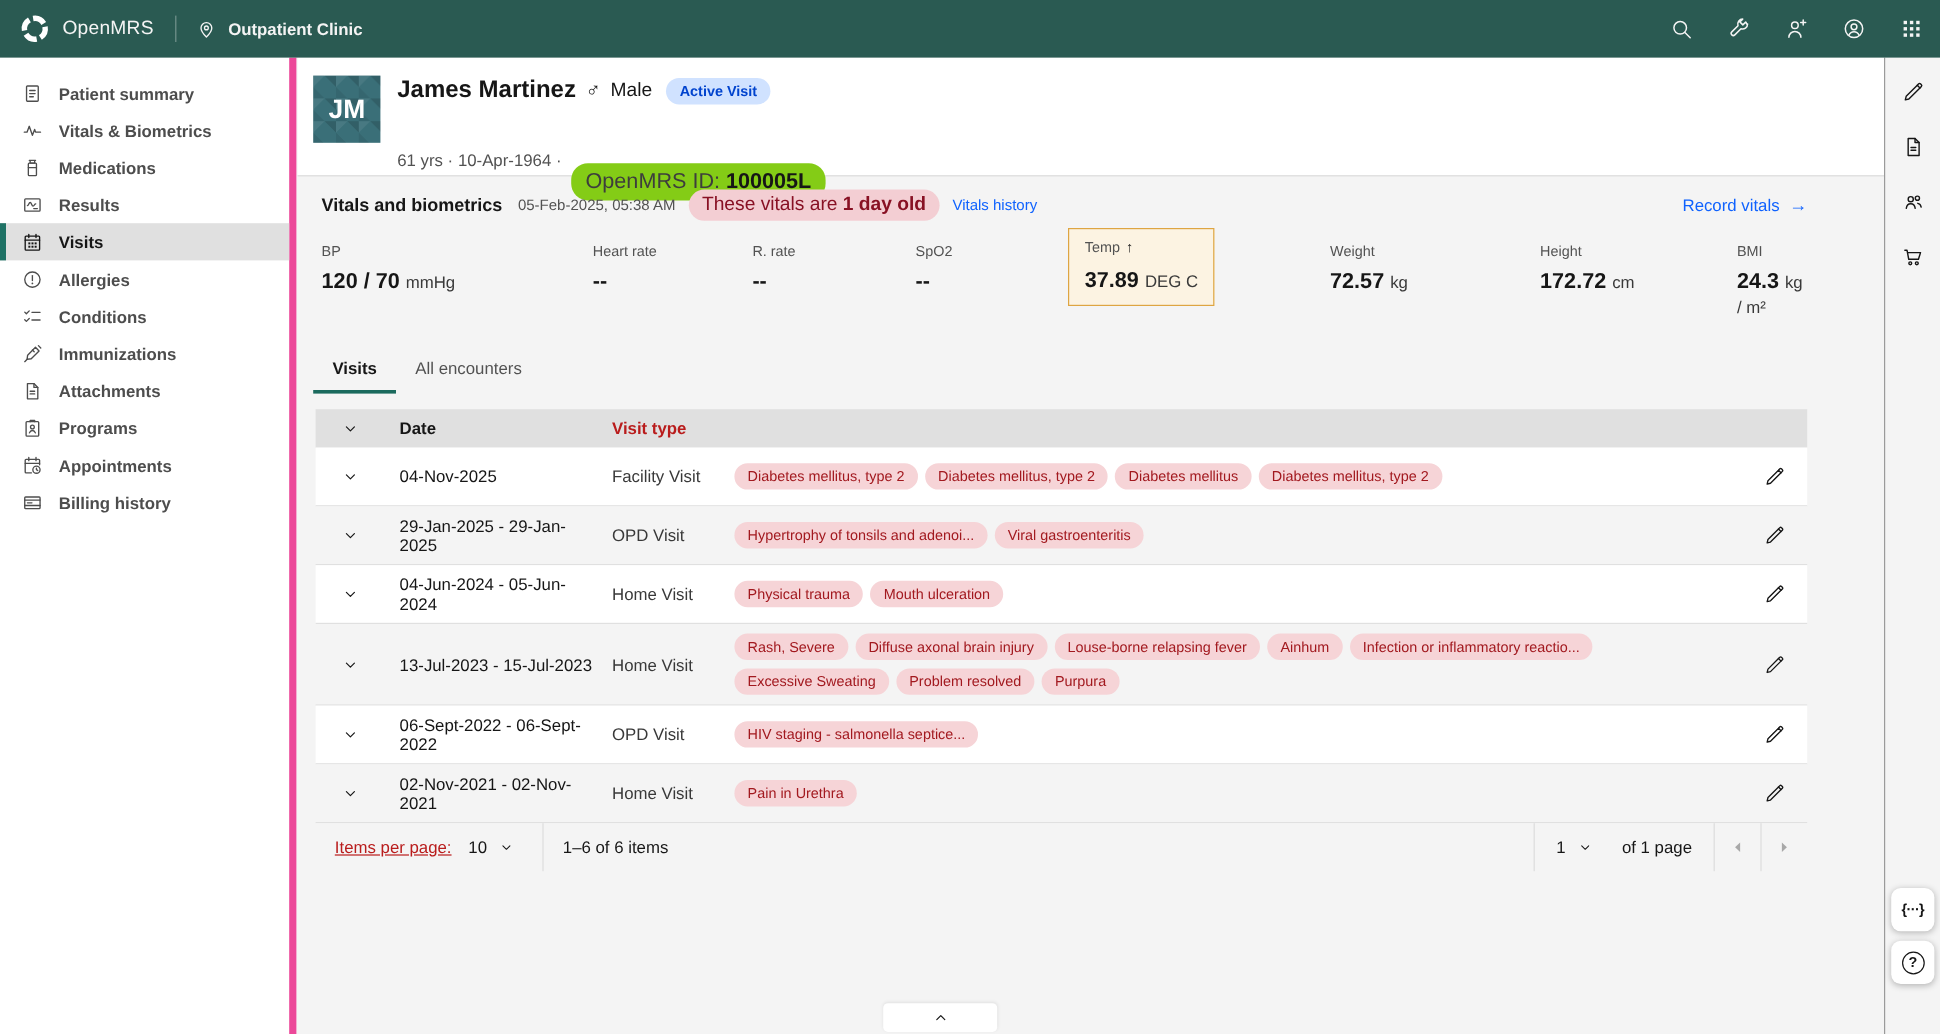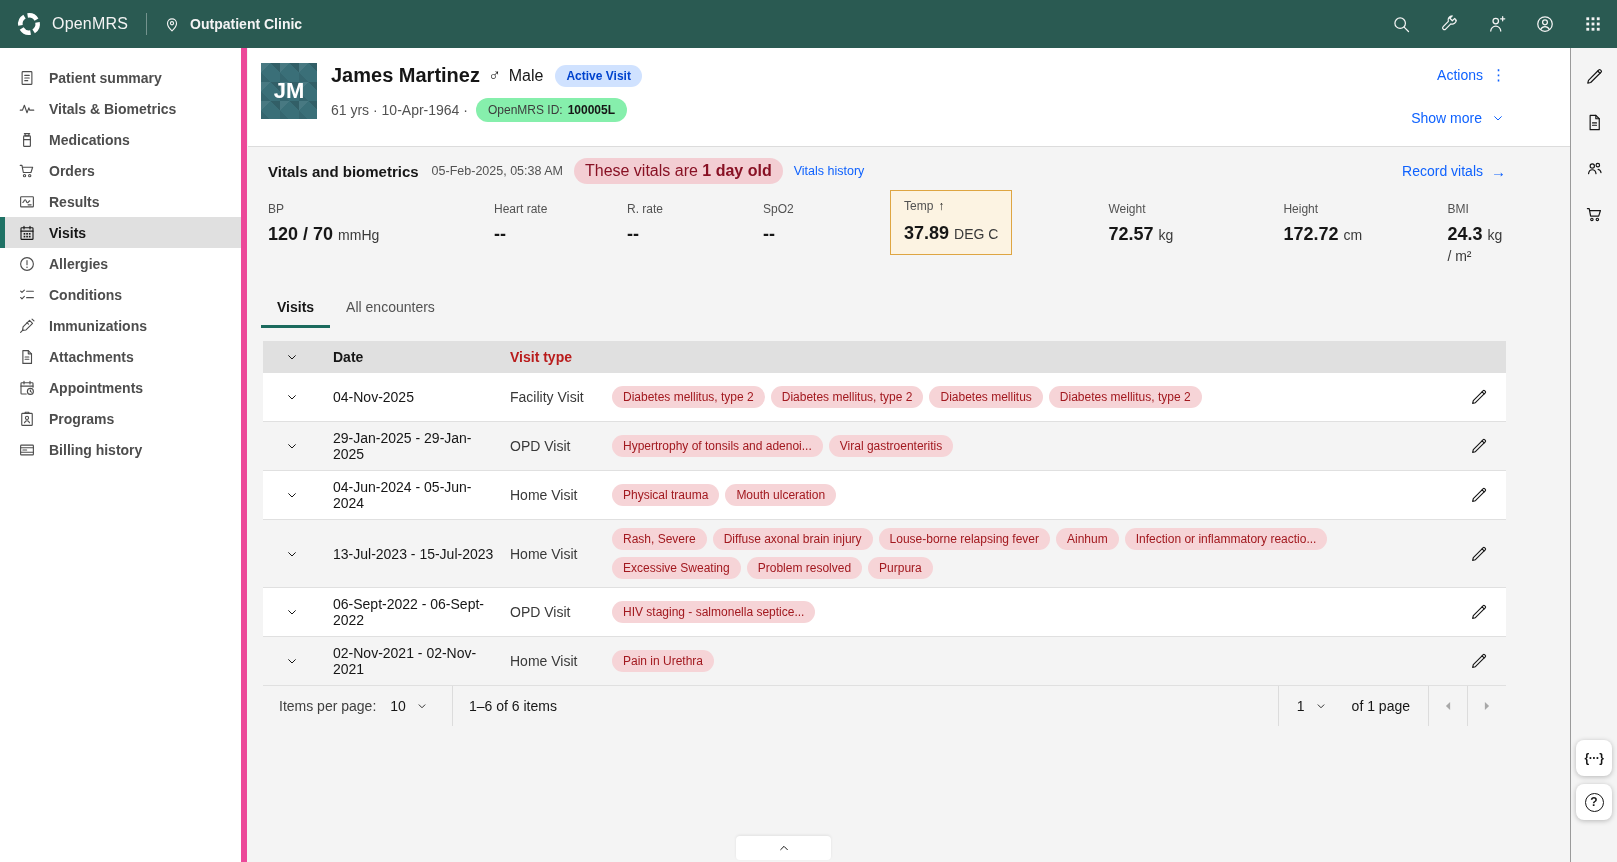--- a/index.html
+++ b/index.html
@@ -32,21 +32,21 @@
                      linear-gradient(225deg, rgba(0,0,0,.14) 25%, transparent 25%),
                      linear-gradient(45deg, rgba(0,0,0,.08) 25%, transparent 25%);
     background-size:19px 19px; }
   .banner-info { padding-top:1px; }
   .name-row { display:flex; align-items:center; gap:8px; }
   .patient-name { font-size:20px; font-weight:700; }
   .gender-sym { font-size:17px; }
   .gender { font-size:16px; }
   .badge { background:#d0e2ff; color:#0043ce; font-size:12px; font-weight:600; padding:4px 11px; border-radius:13px; margin-left:4px; }
   .demo-row { margin-top:11px; display:flex; align-items:center; gap:8px; font-size:14px; color:#525252; }
-  .id-pill { background:#86efac; color:#3d3d3d; border-radius:14px; padding:5px 12px; font-size:12px; }
+  .id-pill { background:#84cc16; color:#3d3d3d; border-radius:14px; padding:5px 12px; font-size:18px;margin-top:38px; }
   .id-pill b { color:#161616; margin-left:5px; }
   .banner-right { margin-left:auto; display:flex; flex-direction:column; justify-content:space-between; align-items:flex-end; padding:3px 0 5px; }
   .link { color:#0f62fe; font-size:14px; background:none; border:none; cursor:pointer; display:inline-flex; align-items:center; gap:8px; }
   .overflow-dots { font-size:15px; }
   .arrow-glyph { font-size:15px; }
 
   
   .vitals-sec { border-top:1px solid #dcdcdc; padding:11px 64px 14px 20px; background:#f4f4f4; }
   .vitals-head { display:flex; align-items:center; gap:11px; }
   .vitals-title { font-size:15px; font-weight:700; }
@@ -84,21 +84,21 @@
   .c-edit { width:54px; display:flex; justify-content:center; flex:none; }
   .trow { display:flex; align-items:center; background:#fff; border-bottom:1px solid #e0e0e0; min-height:49px; font-size:14px; }
   .trow.alt { background:#f4f4f4; }
   .exp-btn { background:none; border:none; color:#161616; cursor:pointer; display:flex; align-items:center; }
   .dx-tag { background:#f6d4d7; color:#a2191f; font-size:12px; padding:4px 11px; border-radius:13px; white-space:nowrap; cursor:pointer; }
   .edit-btn { background:none; border:none; color:#161616; cursor:pointer; display:flex; align-items:center; }
 
   
   .pagination { display:flex; align-items:center; height:40px; font-size:14px; background:#f4f4f4; color:#161616; }
   .pg-group1 { width:189px; display:flex; align-items:center; padding-left:16px; gap:14px; height:100%; flex:none; }
-  .pg-label { color:#404040; }
+  .pg-label { color:#b91c1c;text-decoration:underline; }
   .pg-select { display:flex; align-items:center; gap:9px; background:none; border:none; font-size:14px; color:#161616; cursor:pointer; }
   .pg-sep { width:1px; height:100%; background:#dcdcdc; flex:none; }
   .pg-range { padding-left:16px; }
   .pg-right { margin-left:auto; display:flex; align-items:center; height:100%; }
   .pg-page { display:flex; align-items:center; gap:9px; background:none; border:none; font-size:14px; padding:0 18px; height:100%; border-left:1px solid #dcdcdc; cursor:pointer; color:#161616; }
   .pg-of { padding:0 18px 0 6px; }
   .pg-arrow { width:39px; height:100%; border:none; border-left:1px solid #dcdcdc; background:none; display:flex; align-items:center; justify-content:center; color:#a8a8a8; cursor:pointer; }
 
   .expand-btn { position:absolute; left:488px; bottom:2px; width:95px; height:24px; background:#fff; border:none; border-radius:4px; box-shadow:0 -1px 3px rgba(0,0,0,.08); display:flex; align-items:center; justify-content:center; color:#161616; cursor:pointer; }
 
@@ -191,28 +191,20 @@
     <div class="side-item">
      <svg width="18" height="18" viewBox="0 0 24 24" fill="none" stroke="currentColor" stroke-width="1.5" stroke-linecap="round" stroke-linejoin="round">
         <path d="M8.5 3.5h7M9.5 3.5v3h5v-3"></path>
         <rect x="7.5" y="6.5" width="9" height="14" rx="1"></rect>
         <path d="M7.5 11.5h9"></path>
       </svg>
       <span>Medications</span>
    </div>
     <div class="side-item">
      <svg width="18" height="18" viewBox="0 0 24 24" fill="none" stroke="currentColor" stroke-width="1.5" stroke-linecap="round" stroke-linejoin="round">
-        <path d="M3 4.5h2.3l1.8 9.5h10.2l2.2-7H6.2"></path>
-        <circle cx="8.7" cy="18.2" r="1.5"></circle>
-        <circle cx="15.6" cy="18.2" r="1.5"></circle>
-      </svg>
-      <span>Orders</span>
-   </div>
-    <div class="side-item">
-     <svg width="18" height="18" viewBox="0 0 24 24" fill="none" stroke="currentColor" stroke-width="1.5" stroke-linecap="round" stroke-linejoin="round">
         <rect x="3.5" y="5" width="17" height="13.5" rx="1"></rect>
         <path d="M6.5 12.5c1.6 0 1.4-3.5 3-3.5s1.6 4 3.2 4 1.4-2.5 3-2.5"></path>
         <path d="M13.5 15.8h4"></path>
       </svg>
       <span>Results</span>
    </div>
     <div class="side-item active">
      <svg width="18" height="18" viewBox="0 0 24 24" fill="none" stroke="currentColor" stroke-width="1.5" stroke-linecap="round" stroke-linejoin="round">
         <rect x="4" y="5" width="16" height="15.5" rx="1"></rect>
         <path d="M4 9.5h16M8 3v3.5M16 3v3.5"></path>
@@ -256,35 +248,35 @@
     <div class="side-item">
      <svg width="18" height="18" viewBox="0 0 24 24" fill="none" stroke="currentColor" stroke-width="1.5" stroke-linecap="round" stroke-linejoin="round">
         <path d="M6.5 3.5h7.2L18 7.8v12.7H6.5z"></path>
         <path d="M13.7 3.5v4.3H18"></path>
         <path d="M9.5 12h5M9.5 15h5"></path>
       </svg>
       <span>Attachments</span>
    </div>
     <div class="side-item">
      <svg width="18" height="18" viewBox="0 0 24 24" fill="none" stroke="currentColor" stroke-width="1.5" stroke-linecap="round" stroke-linejoin="round">
+        <rect x="5" y="4.5" width="14" height="16" rx="1"></rect>
+        <path d="M9.5 4.5V3h5v1.5"></path>
+        <circle cx="12" cy="10.5" r="2.1"></circle>
+        <path d="M8.7 17c.6-1.7 1.8-2.7 3.3-2.7s2.7 1 3.3 2.7"></path>
+      </svg>
+      <span>Programs</span>
+   </div>
+    <div class="side-item">
+     <svg width="18" height="18" viewBox="0 0 24 24" fill="none" stroke="currentColor" stroke-width="1.5" stroke-linecap="round" stroke-linejoin="round">
         <path d="M20 11V6a1 1 0 0 0-1-1H5a1 1 0 0 0-1 1v13a1 1 0 0 0 1 1h6"></path>
         <path d="M4 9.5h16M8 3v3.5M16 3v3.5"></path>
         <circle cx="16.5" cy="16.5" r="4"></circle>
         <path d="M16.5 14.8v1.7l1.4 1"></path>
       </svg>
       <span>Appointments</span>
-   </div>
-    <div class="side-item">
-     <svg width="18" height="18" viewBox="0 0 24 24" fill="none" stroke="currentColor" stroke-width="1.5" stroke-linecap="round" stroke-linejoin="round">
-        <rect x="5" y="4.5" width="14" height="16" rx="1"></rect>
-        <path d="M9.5 4.5V3h5v1.5"></path>
-        <circle cx="12" cy="10.5" r="2.1"></circle>
-        <path d="M8.7 17c.6-1.7 1.8-2.7 3.3-2.7s2.7 1 3.3 2.7"></path>
-      </svg>
-      <span>Programs</span>
    </div>
     <div class="side-item">
      <svg width="18" height="18" viewBox="0 0 24 24" fill="none" stroke="currentColor" stroke-width="1.5" stroke-linecap="round" stroke-linejoin="round">
         <rect x="3.5" y="5.5" width="17" height="13" rx="1"></rect>
         <path d="M3.5 9h17M3.5 15h17"></path>
         <path d="M6.5 12h5"></path>
       </svg>
       <span>Billing history</span>
    </div>
   </aside>
@@ -297,34 +289,20 @@
       <div class="name-row">
         <span class="patient-name">James Martinez</span>
         <span class="gender-sym">♂</span>
         <span class="gender">Male</span>
         <span class="badge">Active Visit</span>
       </div>
       <div class="demo-row">
         <span>61 yrs · 10-Apr-1964 ·</span>
         <span class="id-pill"><span>OpenMRS ID:</span><b>100005L</b></span>
       </div>
-    </div>
-    <div class="banner-right">
-      <button class="link">
-        <span>Actions</span>
-        <span class="overflow-dots">⋮</span>
-      </button>
-      <button class="link">
-        <span>Show more</span>
-        <span style="display: inline-flex;">
-            <svg width="16" height="16" viewBox="0 0 24 24" fill="none" stroke="currentColor" stroke-width="1.5" stroke-linecap="round" stroke-linejoin="round">
-              <path d="m7 10 5 5 5-5"></path>
-            </svg>
-          </span>
-      </button>
     </div>
   </section>
 
   <section class="vitals-sec">
     <div class="vitals-head">
       <span class="vitals-title">Vitals and biometrics</span>
       <span class="vitals-ts">05-Feb-2025, 05:38 AM</span>
       <span class="stale-tag"><span>These vitals are </span><b>1 day old</b></span>
       <button class="link vh-link">Vitals history</button>
       <button class="link record-link">

